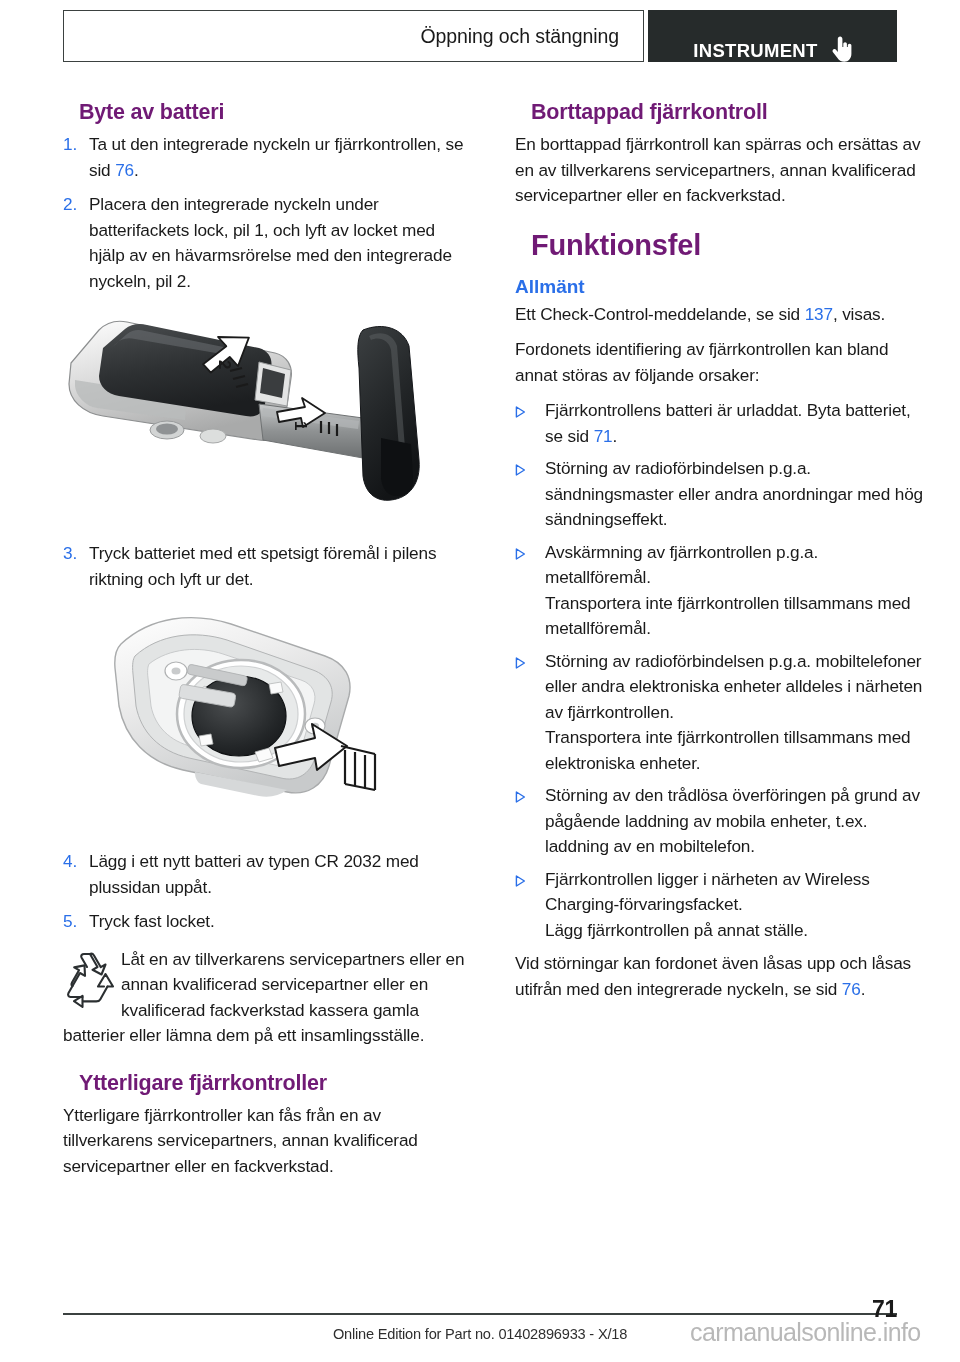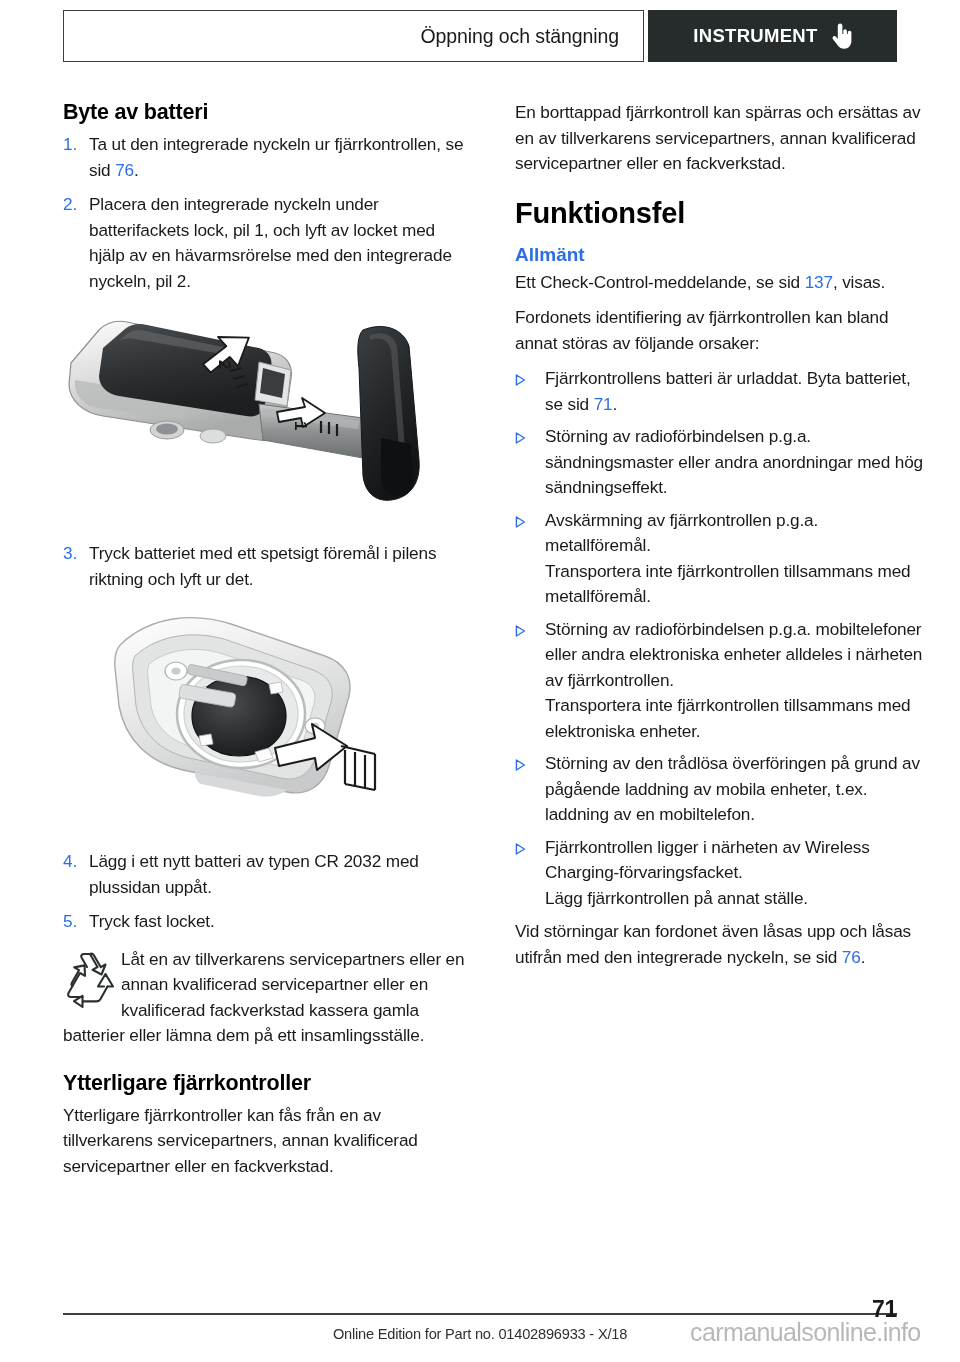--- a/index.html
+++ b/index.html
@@ -33,42 +33,42 @@
   .hdr-breadcrumb span {
     font-size:19.5px;
     color:#1a1a1a;
     letter-spacing:-0.1px;
   }
   .hdr-tab {
     flex:0 0 249px;
     background:#262b2b;
     margin-left:4px;
     display:flex;
-    align-items:center;
+    align-items:flex-end;
     justify-content:center;
     gap:14px;
   }
   .hdr-tab .tab-label {
     color:#ffffff;
     font-size:18.5px;
     font-weight:bold;
     letter-spacing:0.3px;
   }
   .hand-icon { display:block; width:20px; height:26px; }
 
   
   .column { position:absolute; top:100px; width:410px; }
   #col-left  { left:63px; }
   #col-right { left:515px; }
 
   h1.sec-title {
     font-size:21.5px;
     font-weight:bold;
-    color:#000000;
-    margin:0 0 7px 0;
+    color:#701a75;
+    margin:0 0 7px 16px;
     letter-spacing:-0.2px;
   }
   h1.sec-title.big {
     font-size:29px;
     margin-top:20px;
     margin-bottom:9px;
   }
   h2.sub-title {
     font-size:19px;
     font-weight:bold;
@@ -373,20 +373,21 @@
     <span>Låt en av tillverkarens servicepartners eller en annan kvalificerad servicepartner eller en kvalificerad fackverkstad kassera</span>
     <span class="tail">gamla batterier eller lämna dem på ett insamlingsställe.</span>
   </div>
 
   <h1 class="sec-title" style="margin-top:22px;">Ytterligare fjärrkontroller</h1>
   <p class="body">Ytterligare fjärrkontroller kan fås från en av tillverkarens servicepartners, annan kvalificerad servicepartner eller en fackverkstad.</p>
 </div>
 
 <div class="column" id="col-right">
 
+  <h1 class="sec-title">Borttappad fjärrkontroll</h1>
   <p class="body">En borttappad fjärrkontroll kan spärras och ersättas av en av tillverkarens servicepartners, annan kvalificerad servicepartner eller en fackverkstad.</p>
 
   <h1 class="sec-title big">Funktionsfel</h1>
   <h2 class="sub-title">Allmänt</h2>
 
   <p class="body"><span>Ett Check-Control-meddelande, se sid </span><span class="pref">137</span><span>, visas.</span></p>
 
   <p class="body">Fordonets identifiering av fjärrkontrollen kan bland annat störas av följande orsaker:</p>
 
   <ul class="bullets">

